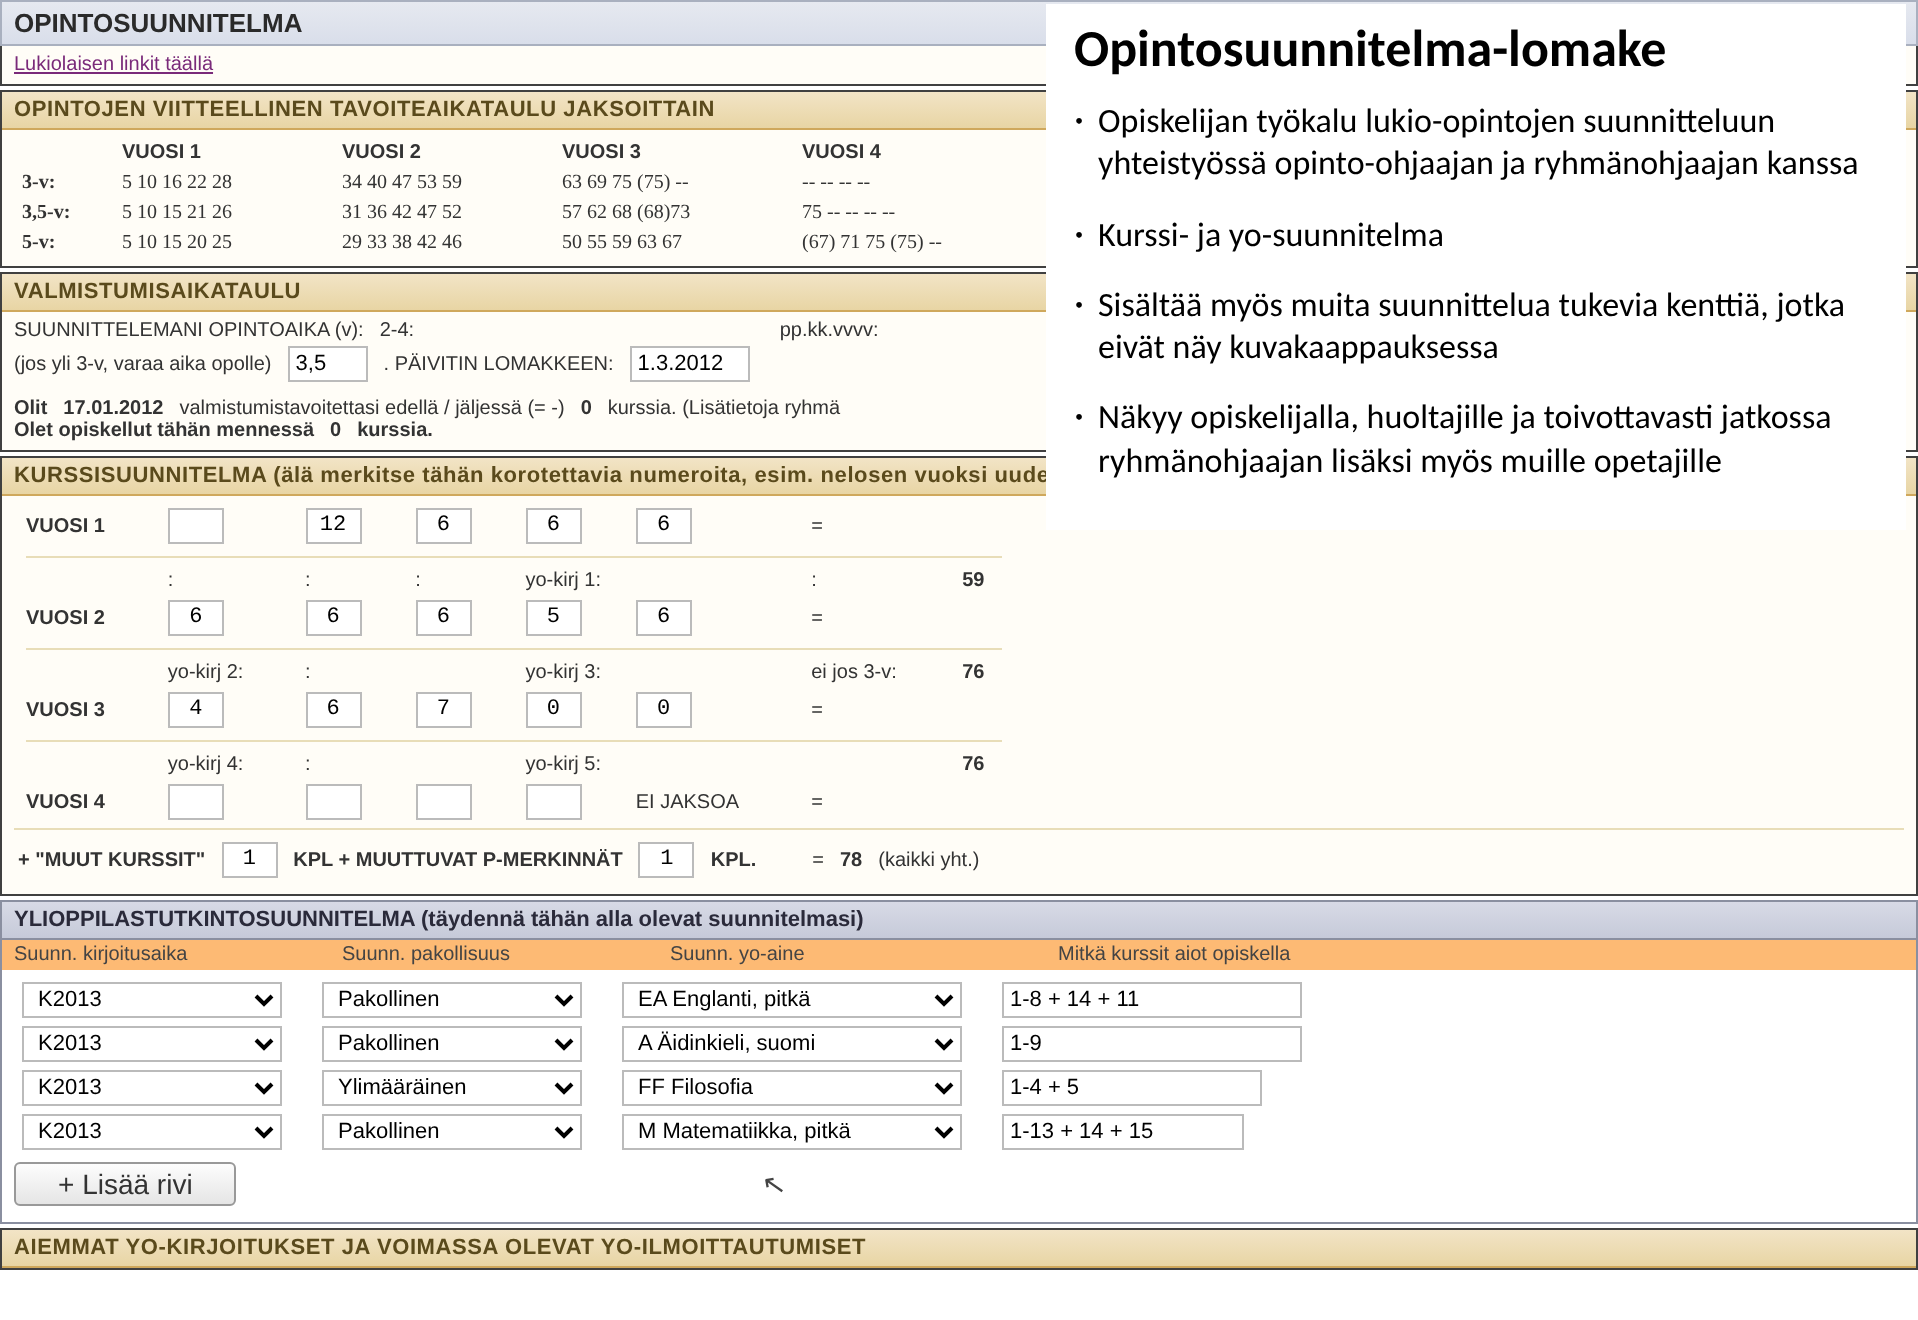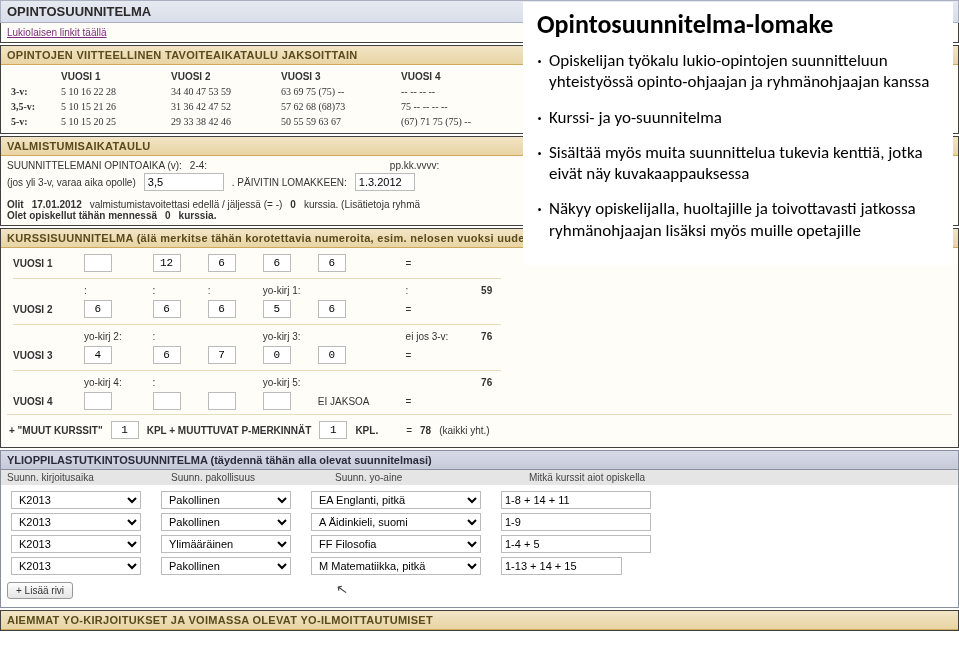--- a/index.html
+++ b/index.html
@@ -7,29 +7,29 @@
   .page { position: relative; width: 959px; }
 
   
   .pane { border: 1px solid #404040; margin-bottom: 2px; background: #fffdf7; font-size: 10px; }
   .pane-header { background: linear-gradient(#f2e4c6,#e8d5a4); border-bottom: 1px solid #cfa85c; padding: 3px 6px; font-weight: bold; font-size: 11px; color: #5a4a1c; letter-spacing: 0.3px; }
   .pane-body { padding: 4px 6px; }
   .top-header { background: linear-gradient(#e6e9f0,#d9deea); border: 1px solid #a9b0bf; padding: 3px 6px; font-size: 13px; font-weight: bold; color: #2a2a2a; }
   .link { color: #7a2a7a; text-decoration: underline; cursor: pointer; }
   .row-flex { display: flex; gap: 8px; align-items: center; }
   .inp, .sel { height: 18px; font-size: 11px; border: 1px solid #bbb; background: #fff; padding: 1px 3px; }
-  .inp { width: 80px; }
+  .inp { width: 40px; }
   .sel { min-width: 130px; }
   .cell-inp { width: 28px; text-align: center; font-family: Liberation Mono, monospace; }
   .tbl { width: 100%; border-collapse: collapse; font-size: 10px; }
   .tbl td, .tbl th { padding: 2px 4px; text-align: left; vertical-align: middle; }
   .tbl th { font-weight: bold; }
   .ylio-head { background: linear-gradient(#d8dae6,#c6cad9); border-bottom: 1px solid #8a8fa0; padding: 3px 6px; font-weight: bold; font-size: 11px; color: #2a2a3a; }
-  .ylio-sub { background: #e5e5e5; padding: 2px 6px; font-size: 10px; color: #444; display: flex; gap: 24px; }
-  .btn-small { display: inline-block; padding: 2px 8px; border: 1px solid #999; border-radius: 3px; background: linear-gradient(#fdfdfd,#e5e5e5); font-size: 10px; cursor: pointer; text-align: right; }
+  .ylio-sub { background: #fdba74; padding: 2px 6px; font-size: 10px; color: #444; display: flex; gap: 24px; }
+  .btn-small { display: inline-block; padding: 2px 21px; border: 1px solid #999; border-radius: 3px; background: linear-gradient(#fdfdfd,#e5e5e5); font-size: 14px; cursor: pointer; text-align: right; }
   .mono td { font-family: Verdana; }
   .kurssitbl td { padding: 2px 6px; }
   .label-b { font-weight: bold; }
   .sep { height: 1px; background: #e8ddb8; margin: 2px 0; }
   .about { font-size: 10px; }
 
   
   .callout { position: absolute; top: 2px; right: 6px; width: 430px; background: #fff; padding: 6px 12px 10px 14px; font-family: Calibri, Arial, sans-serif; color: #000; }
   .callout h1 { font-size: 26px; font-weight: bold; margin-bottom: 10px; }
   .callout ul { list-style: none; margin-left: 0; }
@@ -247,21 +247,21 @@
             <tr>
               <td style="width:150px"><select class="sel"><option>K2013</option></select></td>
               <td style="width:150px"><select class="sel"><option>Pakollinen</option></select></td>
               <td style="width:190px"><select class="sel" style="min-width:170px"><option>A Äidinkieli, suomi</option></select></td>
               <td><input class="inp" style="width: 150px;" value="1-9"></td>
             </tr>
             <tr>
               <td style="width:150px"><select class="sel"><option>K2013</option></select></td>
               <td style="width:150px"><select class="sel"><option>Ylimääräinen</option></select></td>
               <td style="width:190px"><select class="sel" style="min-width:170px"><option>FF Filosofia</option></select></td>
-              <td><input class="inp" style="width: 150px;" value="1-4 + 5"></td>
+              <td><input class="inp" style="width: 130px;" value="1-4 + 5"></td>
             </tr>
             <tr>
               <td style="width:150px"><select class="sel"><option>K2013</option></select></td>
               <td style="width:150px"><select class="sel"><option>Pakollinen</option></select></td>
               <td style="width:190px"><select class="sel" style="min-width:170px"><option>M Matematiikka, pitkä</option></select></td>
               <td><input class="inp" style="width: 121px;" value="1-13 + 14 + 15"></td>
             </tr>
           </tbody>
       </table>
       <div style="padding:4px 0">

